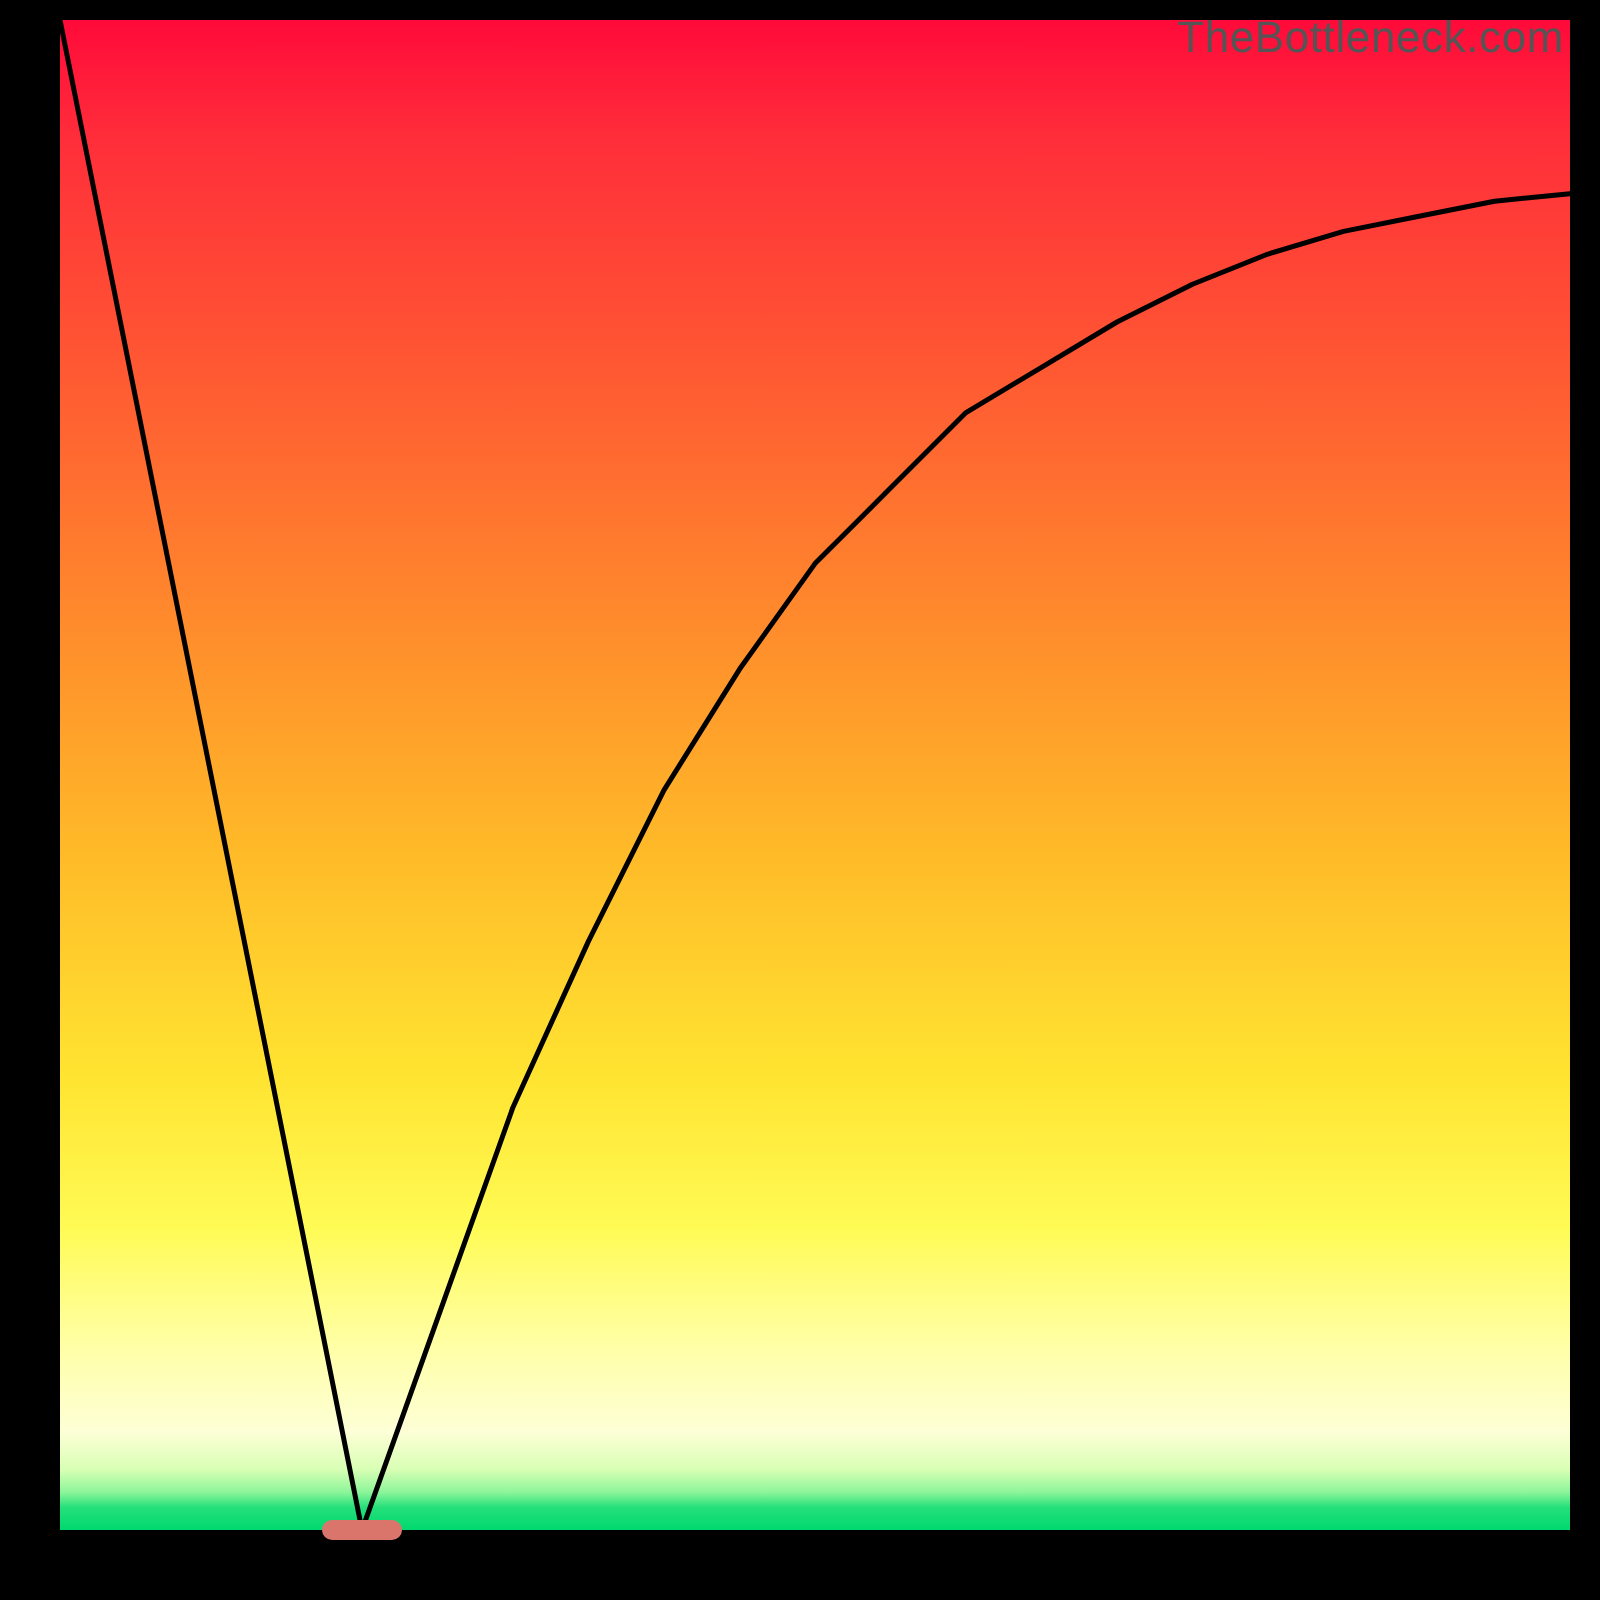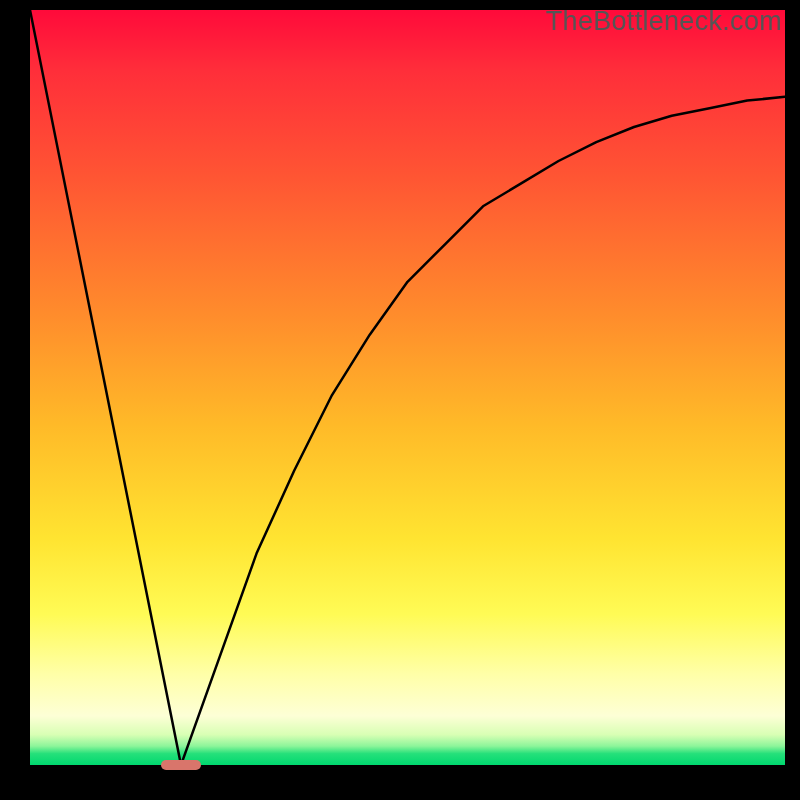--- a/index.html
+++ b/index.html
@@ -39,21 +39,21 @@
       #8cf59a 97.5%,
       #25e07a 98.5%,
       #00d86f 100%
     );
   }
   .watermark {
     position: absolute;
     top: 6px;
     right: 18px;
     color: #555;
-    font-size: 27px;
+    font-size: 22px;
     font-weight: 500;
     letter-spacing: 0.3px;
     user-select: none;
   }
   .curve-svg {
     position: absolute;
     left: 0;
     top: 0;
     width: 755px;
     height: 755px;

